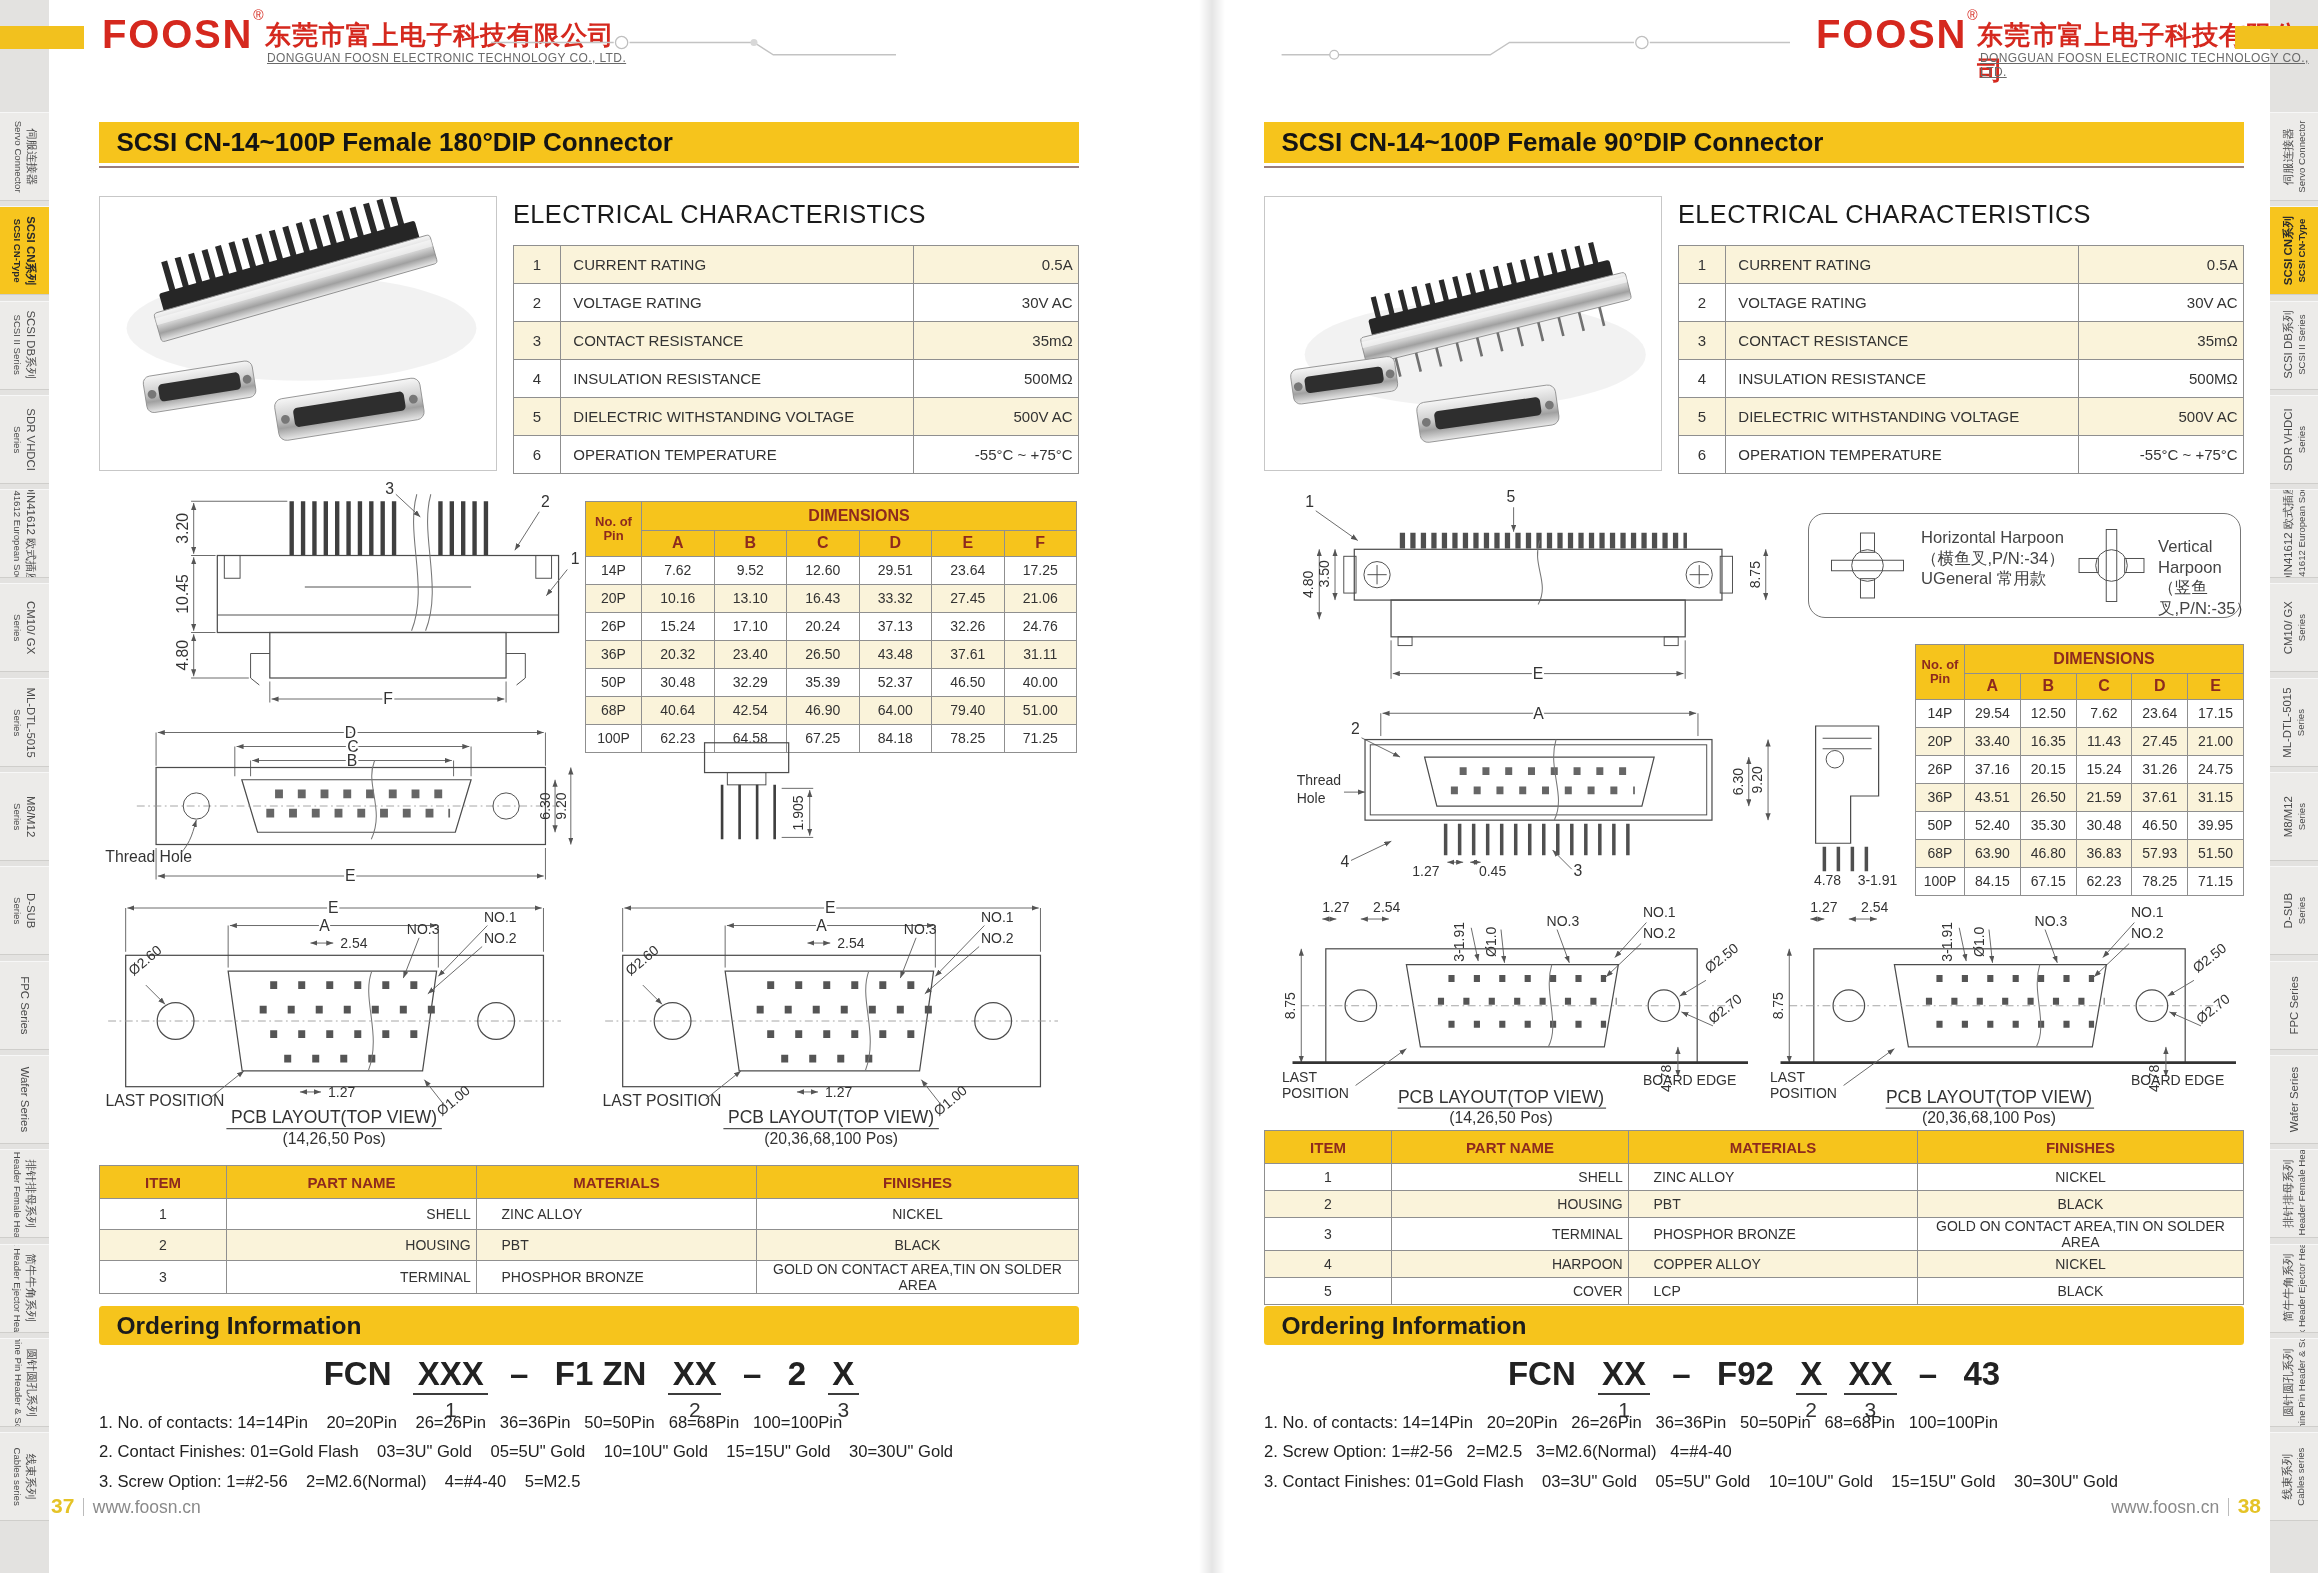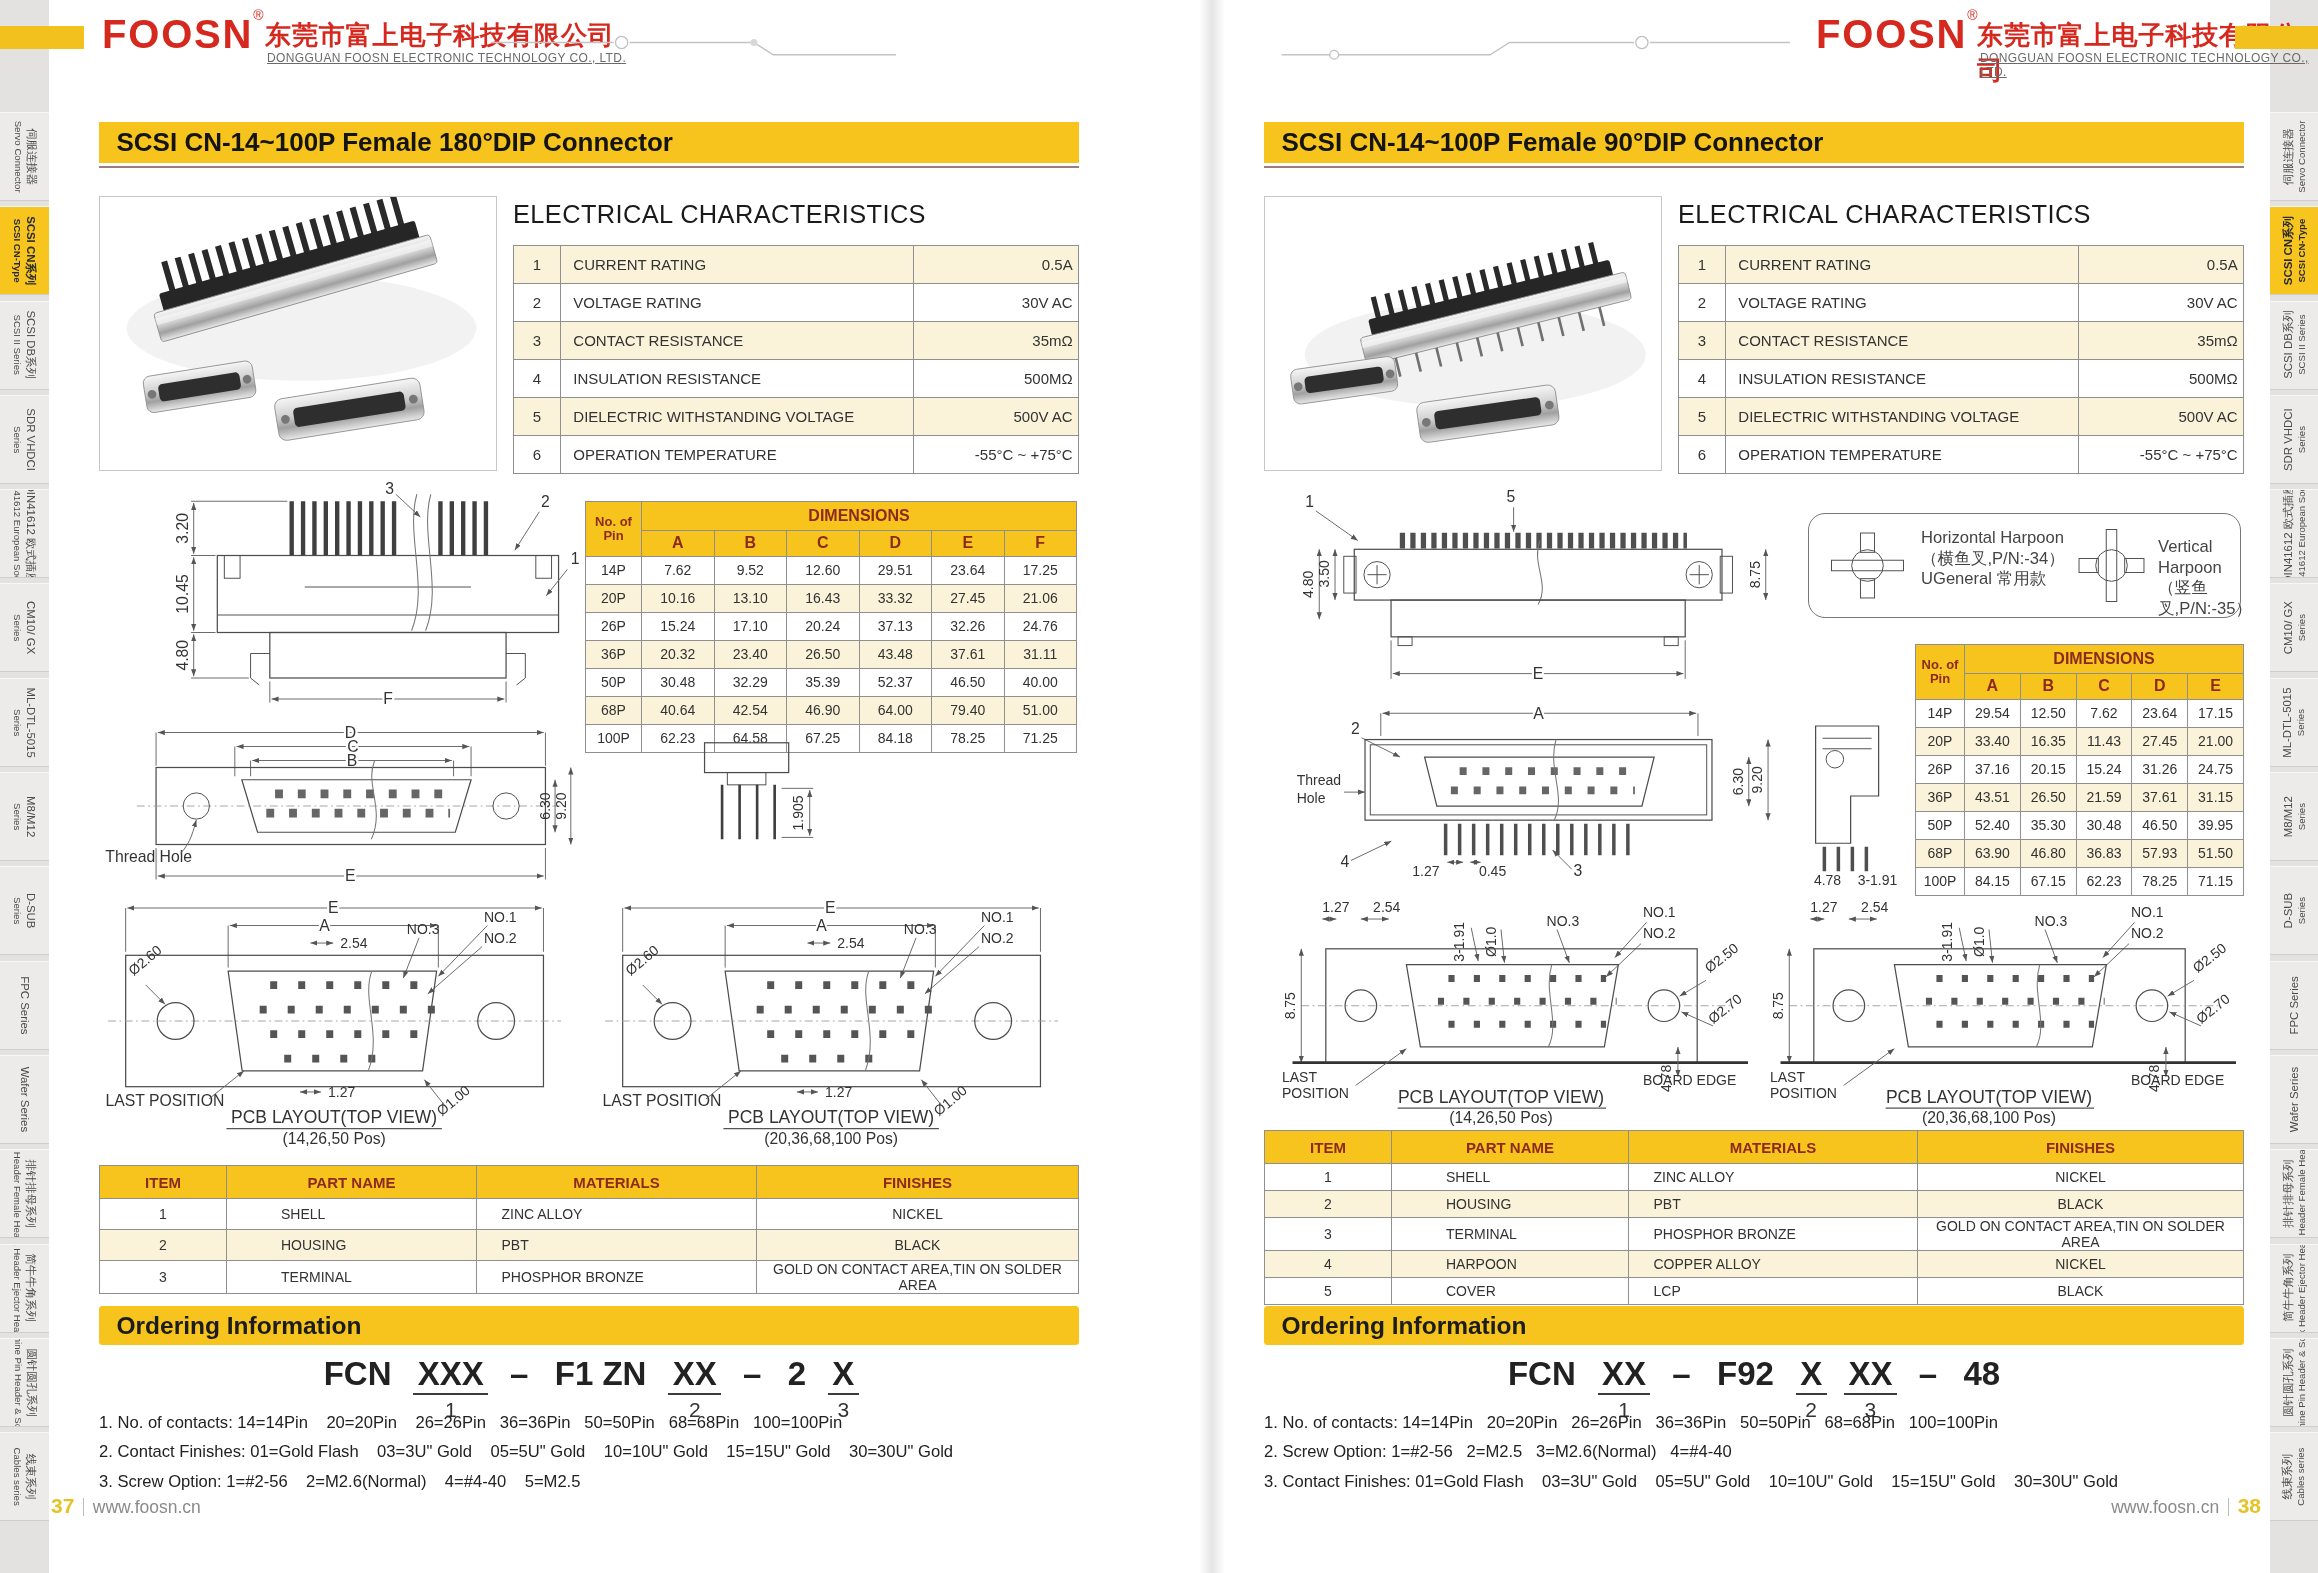--- a/index.html
+++ b/index.html
@@ -27,21 +27,21 @@
   .elec td:nth-child(3){text-align:right;padding-left:10.5px;}
   .dims th{background:#F6C41C;color:#8d2a1e;font-size:16px;font-weight:bold;}
   .dims th.pin{font-size:13px;line-height:1.08;padding:1.8px;}
   .dims thead tr:first-child th{height:28px;}
   .dims thead tr:last-child th{height:24.5px;}
   .dims td{height:27px;font-size:14px;}
   .dims tbody tr:nth-child(even){background:#FAF3DA;}
   .parts th{background:#F6C41C;color:#8d2a1e;font-size:15px;height:32px;}
   .parts td{height:30px;font-size:14px;}
   .parts tbody tr:nth-child(even){background:#FAF3DA;}
-  .parts td:nth-child(2){text-align:left;padding-left:54px;}
+  .parts td:nth-child(2){text-align:right;padding-left:54px;}
   .parts td:nth-child(3){text-align:left;padding-left:24.5px;}
   .partsR td{height:26px;}
   
   .order-bar{background:#F6C41C;height:39px;line-height:39px;padding-left:17.5px;
     font-size:24.5px;font-weight:bold;color:#1c1c1c;border-radius:3.5px;}
   .code{display:flex;gap:17.5px;align-items:flex-start;font-size:33px;font-weight:bold;color:#222;}
   .code .seg{text-align:center;}
   .code .t{display:block;line-height:1.12;padding:0 4.4px;}
   .code .u .t{border-bottom:2.6px solid #3c3c3c;}
   .code .n{display:block;font-size:21px;font-weight:normal;margin-top:2.6px;color:#333;}
@@ -1117,21 +1117,21 @@
         <span class="n">2</span>
       </span>
     <span class="seg u">
         <span class="t">XX</span>
         <span class="n">3</span>
       </span>
     <span class="seg">
         <span class="t">–</span>
       </span>
     <span class="seg">
-        <span class="t">48</span>
+        <span class="t">43</span>
       </span>
   </div>
   <div class="abs note" style="left:1264px;top:1413px;">1. No. of contacts: 14=14Pin   20=20Pin   26=26Pin   36=36Pin   50=50Pin   68=68Pin   100=100Pin</div>
   <div class="abs note" style="left:1264px;top:1442px;">2. Screw Option: 1=#2-56   2=M2.5   3=M2.6(Normal)   4=#4-40</div>
   <div class="abs note" style="left:1264px;top:1472px;">3. Contact Finishes: 01=Gold Flash    03=3U" Gold    05=5U" Gold    10=10U" Gold    15=15U" Gold    30=30U" Gold</div>
   <div class="abs footer" style="left:1910px;top:1494px;width:351px;text-align:right;">
     <span class="site">www.foosn.cn</span><span class="sep"></span><span class="pgno">38</span>
   </div>
 
 </div>

